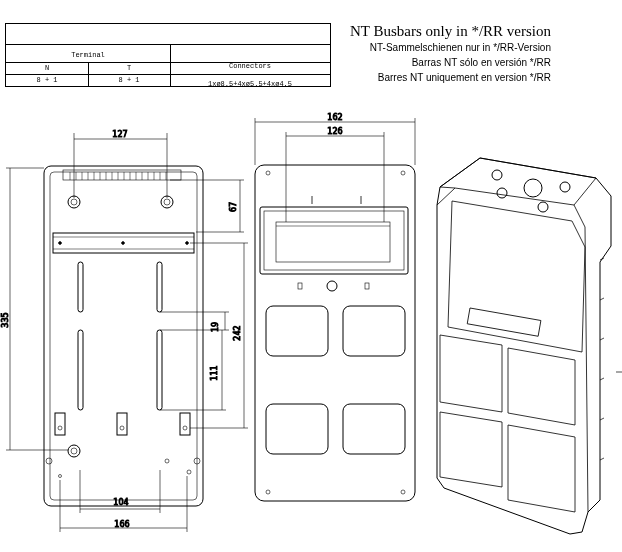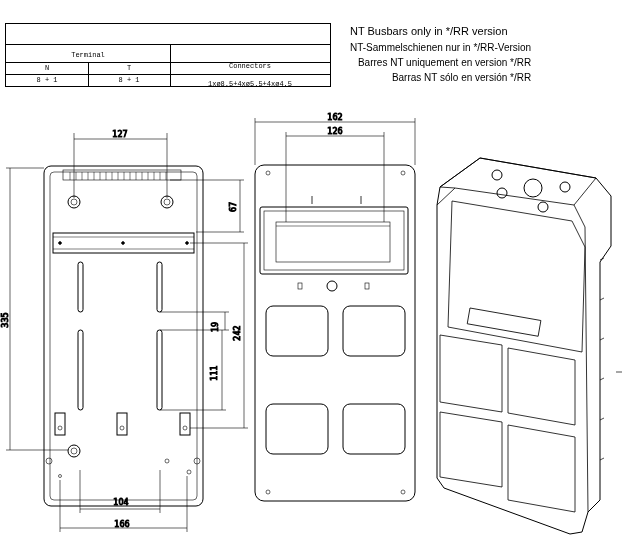--- a/index.html
+++ b/index.html
@@ -2,21 +2,21 @@
 <html><head>
 <meta charset="utf-8">
 <style>
   html, body { margin: 0; padding: 0; background: #ffffff; }
   body { width: 622px; height: 552px; position: relative; overflow: hidden; font-family: "Liberation Sans", sans-serif; }
   #spec-table { position: absolute; left: 5px; top: 23px; width: 326px; height: 64px; border: 1.5px solid #000; box-sizing: border-box; }
   #spec-table .cell { position: absolute; font-family: Liberation Mono, monospace; font-size: 7px; color: #000; text-align: center; }
   .hline { position: absolute; left: 0; right: 0; border-top: 1px solid #000; }
   .vline { position: absolute; border-left: 1px solid #000; }
   #notes { position: absolute; left: 350px; top: 22px; font-family: "Liberation Sans", sans-serif; color: #000; }
-  #notes .l1 { font-size: 11px; line-height: 18px; white-space: nowrap; }
+  #notes .l1 { font-size: 15px; line-height: 18px; white-space: nowrap; font-family: Liberation Serif, serif; }
   #notes .ln { font-size: 10px; line-height: 15px; white-space: nowrap; text-align: right; }
   svg text { font-family: "DejaVu Sans", sans-serif; font-size: 8px; fill: #000; }
 </style>
 </head>
 <body>
 
 <div id="spec-table">
   <div class="hline" style="top:20px"></div>
   <div class="hline" style="top:38px"></div>
   <div class="hline" style="top:50px"></div>
@@ -27,22 +27,22 @@
   <div class="cell" style="left:0; width:82px; top:40px">N</div>
   <div class="cell" style="left:82px; width:82px; top:40px">T</div>
   <div class="cell" style="left:0; width:82px; top:52px">8 + 1</div>
   <div class="cell" style="left:82px; width:82px; top:52px">8 + 1</div>
   <div class="cell" style="left:164px; width:160px; top:56px">1xø8.5+4xø5.5+4xø4.5</div>
 </div>
 
 <div id="notes">
   <div class="l1">NT Busbars only in */RR version</div>
   <div class="ln">NT-Sammelschienen nur in */RR-Version</div>
+  <div class="ln">Barras NT sólo en versión */RR</div>
   <div class="ln">Barres NT uniquement en version */RR</div>
-  <div class="ln">Barras NT sólo en versión */RR</div>
 </div>
 
 <svg width="622" height="552" style="position:absolute;left:0;top:0">
   <g fill="none" stroke="#000" stroke-width="1">
 
     <g>
       <rect x="44" y="166" width="159" height="340" rx="7"></rect>
       <rect x="50" y="172" width="147" height="328" rx="4" stroke-width="0.6"></rect>
       <rect x="63" y="170" width="118" height="10" stroke-width="0.6"></rect>
       <g stroke-width="0.5">

